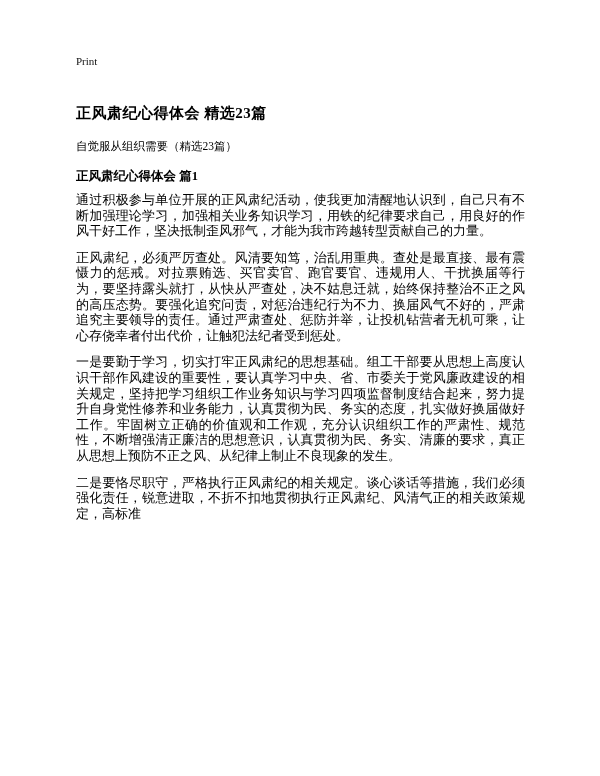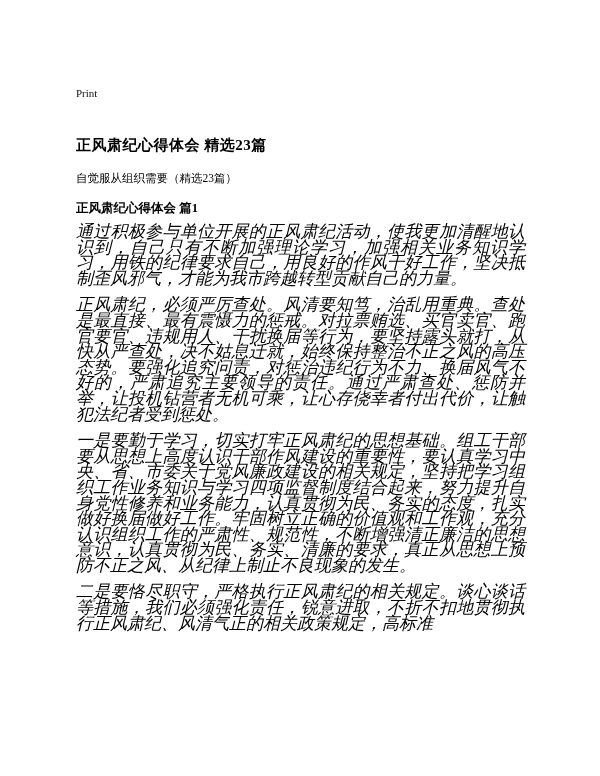--- a/index.html
+++ b/index.html
@@ -11,21 +11,21 @@
     height: 776px;
     background: #ffffff;
     color: #000000;
     font-family: "Liberation Serif", "DejaVu Serif", serif;
     overflow: hidden;
   }
   .page {
     box-sizing: border-box;
     width: 600px;
     height: 776px;
-    padding: 87px 75px 0 76px;
+    padding: 55px 75px 0 76px;
   }
   .print-label {
     font-size: 11px;
     line-height: 13px;
     margin: 0 0 35px 0;
     color: #111;
   }
   .doc-title {
     font-size: 15px;
     font-weight: bold;
@@ -39,26 +39,25 @@
     line-height: 14px;
     margin: 0 0 12px 0;
   }
   .section-heading {
     font-size: 12.5px;
     font-weight: bold;
     line-height: 15px;
     margin: 16px 0 8px 0;
   }
   .body-para {
-    font-size: 17px;
+    font-size: 13px;
     line-height: 15.6px;
     text-align: justify;
     margin: 0 0 11px 0;
     word-break: break-all;
-    font-style: italic;
   }
 </style>
 </head>
 <body>
 
 <div class="page">
 
   <div class="print-label">Print</div>
 
   <h1 class="doc-title">正风肃纪心得体会 精选23篇</h1>

